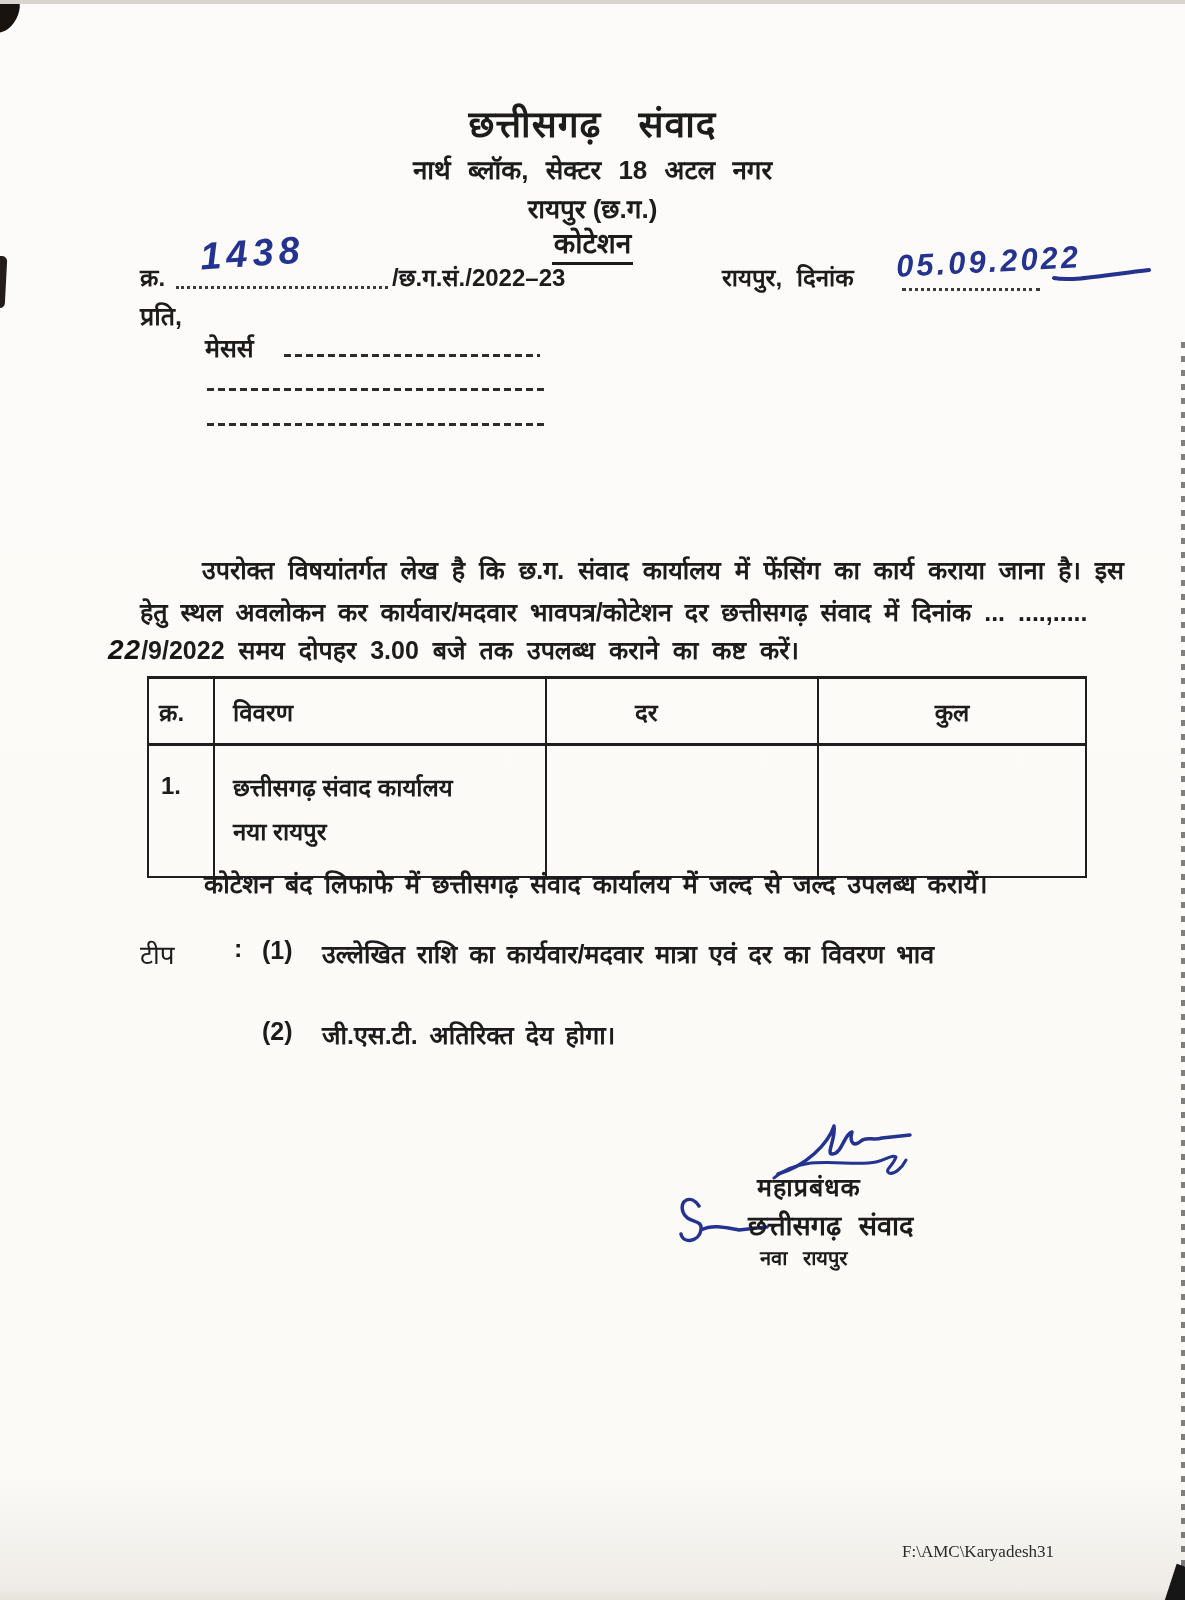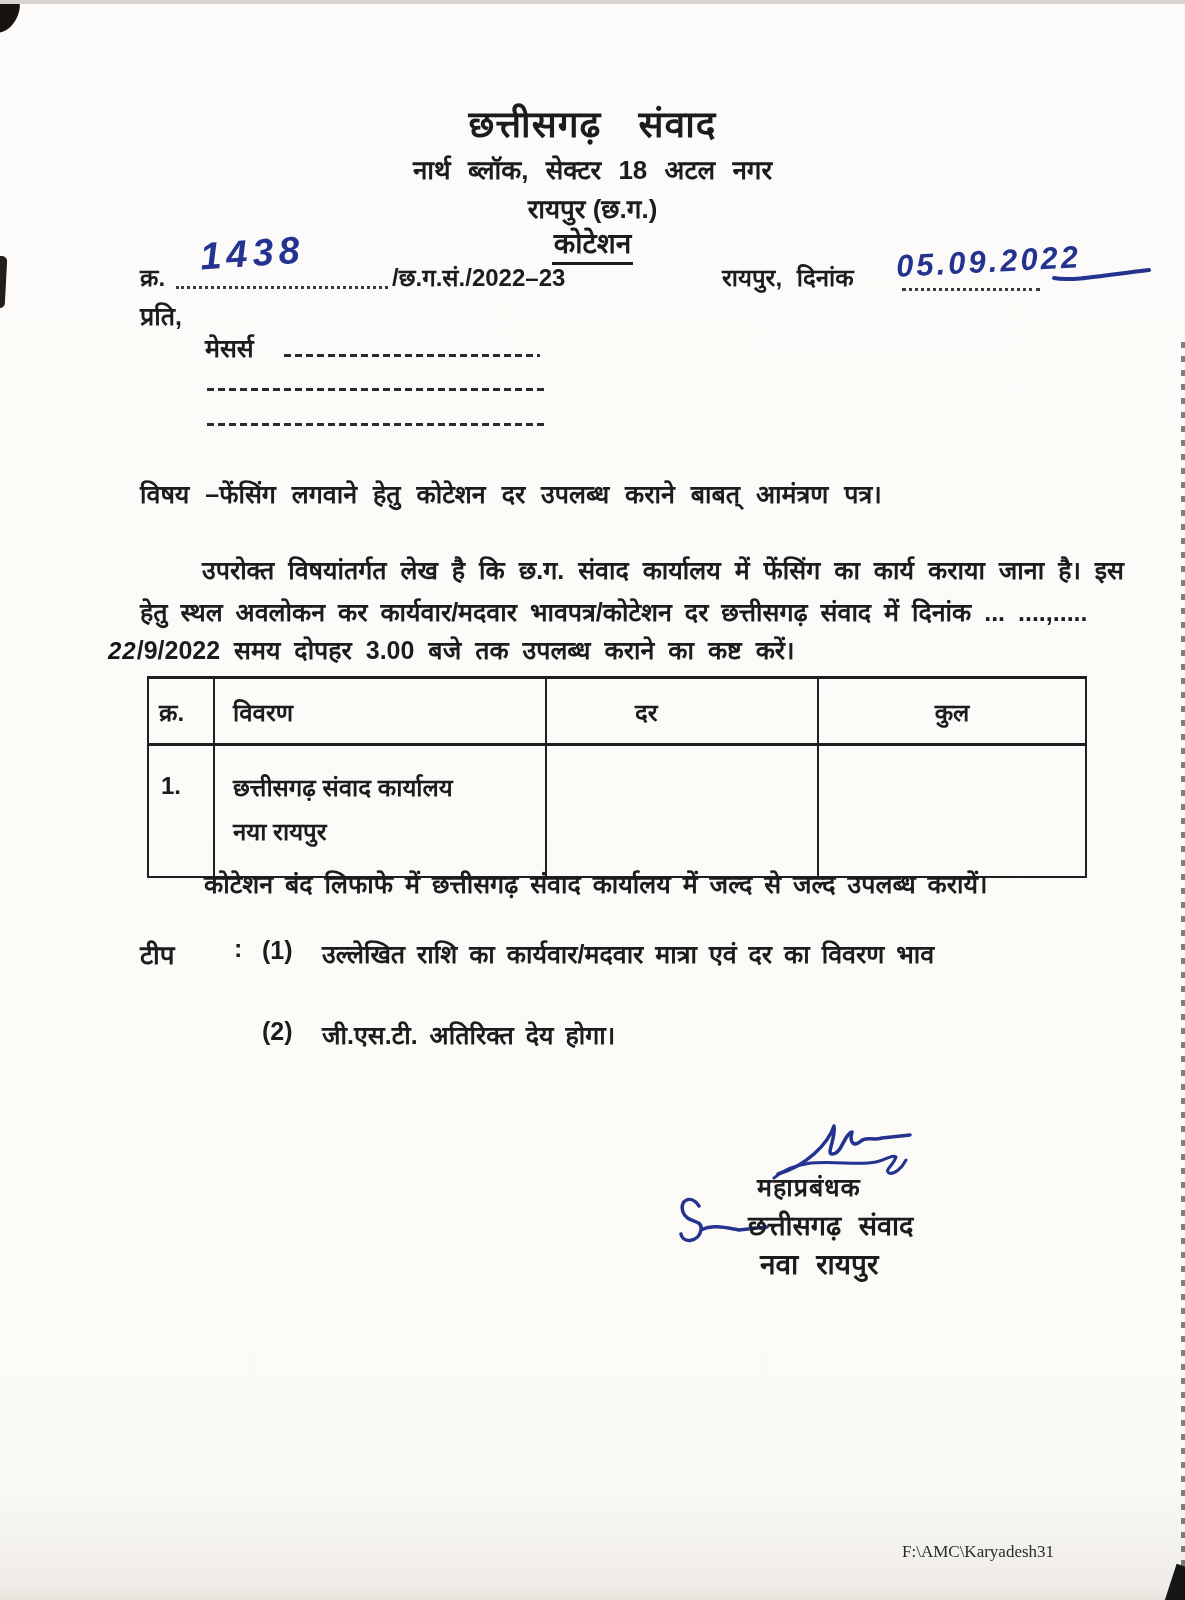--- a/index.html
+++ b/index.html
@@ -65,25 +65,24 @@
   <svg class="abs ink" style="left:1052px;top:252px;" width="100" height="30" viewBox="0 0 100 30">
     <path d="M2 22 C 20 26, 60 18, 97 14" stroke-width="4"></path>
   </svg>
 
   <div class="abs txt" style="left:140px;top:294px;">प्रति,</div>
   <div class="abs txt" style="left:205px;top:326px;">मेसर्स</div>
   <div class="abs dashline" style="left:284px;top:350px;width:256px;"></div>
   <div class="abs dashline" style="left:207px;top:384px;width:338px;"></div>
   <div class="abs dashline" style="left:207px;top:419px;width:338px;"></div>
 
-  <div class="abs para" style="left:140px;top:472px;font-weight:700;word-spacing:9px;">विषय –फेंसिंग लगवाने हेतु कोटेशन दर उपलब्ध कराने बाबत् आमंत्रण पत्र।</div>
 
   <div class="abs para" style="left:202px;top:548px;">उपरोक्त विषयांतर्गत लेख है कि छ.ग. संवाद कार्यालय में फेंसिंग का कार्य कराया जाना है। इस</div>
   <div class="abs para" style="left:140px;top:590px;word-spacing:6px;">हेतु स्थल अवलोकन कर कार्यवार/मदवार भावपत्र/कोटेशन दर छत्तीसगढ़ संवाद में दिनांक ... ....,.....</div>
-  <div class="abs para" style="left:108px;top:628px;"><span class="hw-dark" style="font-size:24px;letter-spacing:1px;">22</span><span>/9/2022 समय दोपहर 3.00 बजे तक उपलब्ध कराने का कष्ट करें।</span></div>
+  <div class="abs para" style="left:108px;top:628px;"><span class="hw-dark" style="font-size:28px;letter-spacing:1px;">22</span><span>/9/2022 समय दोपहर 3.00 बजे तक उपलब्ध कराने का कष्ट करें।</span></div>
 
   <table class="quote abs" style="left:147px;top:672px;">
     <colgroup>
         <col style="width:66px">
         <col style="width:332px">
         <col style="width:272px">
         <col style="width:268px">
       </colgroup>
     <thead>
       <tr>
@@ -101,33 +100,33 @@
           <div>नया रायपुर</div>
         </td>
         <td></td>
         <td></td>
       </tr>
     </tbody>
   </table>
 
   <div class="abs para" style="left:204px;top:862px;word-spacing:5px;">कोटेशन बंद लिफाफे में छत्तीसगढ़ संवाद कार्यालय में जल्द से जल्द उपलब्ध करायें।</div>
 
-  <div class="abs txt" style="left:140px;top:932px;font-weight:700;font-size:26px;">टीप</div>
+  <div class="abs txt" style="left:140px;top:932px;font-weight:400;font-size:26px;">टीप</div>
   <div class="abs txt" style="left:234px;top:930px;font-weight:700;">:</div>
   <div class="abs txt" style="left:262px;top:932px;">(1)</div>
   <div class="abs para" style="left:322px;top:932px;word-spacing:5px;">उल्लेखित राशि का कार्यवार/मदवार मात्रा एवं दर का विवरण भाव</div>
   <div class="abs txt" style="left:262px;top:1013px;">(2)</div>
   <div class="abs para" style="left:322px;top:1013px;word-spacing:5px;">जी.एस.टी. अतिरिक्त देय होगा।</div>
 
   <svg class="abs ink" style="left:772px;top:1112px;" width="150" height="70" viewBox="0 0 150 70">
     <path d="M6 58 C 34 50, 56 28, 62 10 C 64 22, 54 38, 60 38 C 70 38, 72 18, 80 16 C 77 27, 82 31, 89 25 C 94 20, 101 25, 110 22 L 138 19" stroke-width="3.5"></path>
     <path d="M2 62 C 30 36, 78 52, 104 46 C 114 44, 120 38, 124 41 C 121 50, 112 54, 117 57 C 122 59, 130 52, 134 44" stroke-width="3"></path>
   </svg>
   <div class="abs sig-text" style="left:757px;top:1165px;letter-spacing:1px;">महाप्रबंधक</div>
   <svg class="abs ink" style="left:675px;top:1188px;" width="95" height="60" viewBox="0 0 95 60">
     <path d="M24 14 C 16 2, 4 8, 8 20 C 12 32, 28 26, 26 38 C 24 50, 8 52, 6 42 M 26 38 C 38 32, 52 36, 64 38 L 92 35" stroke-width="3.5"></path>
   </svg>
   <div class="abs sig-text" style="left:748px;top:1202px;font-size:27px;word-spacing:10px;">छत्तीसगढ़ संवाद</div>
-  <div class="abs sig-text" style="left:760px;top:1240px;font-size:28px;word-spacing:10px;">नवा रायपुर</div>
+  <div class="abs sig-text" style="left:760px;top:1240px;font-size:20px;word-spacing:10px;">नवा रायपुर</div>
 
   <div class="abs footer-path" style="left:902px;top:1538px;">F:\AMC\Karyadesh31</div>
 
 </div>
 
 </body></html>

